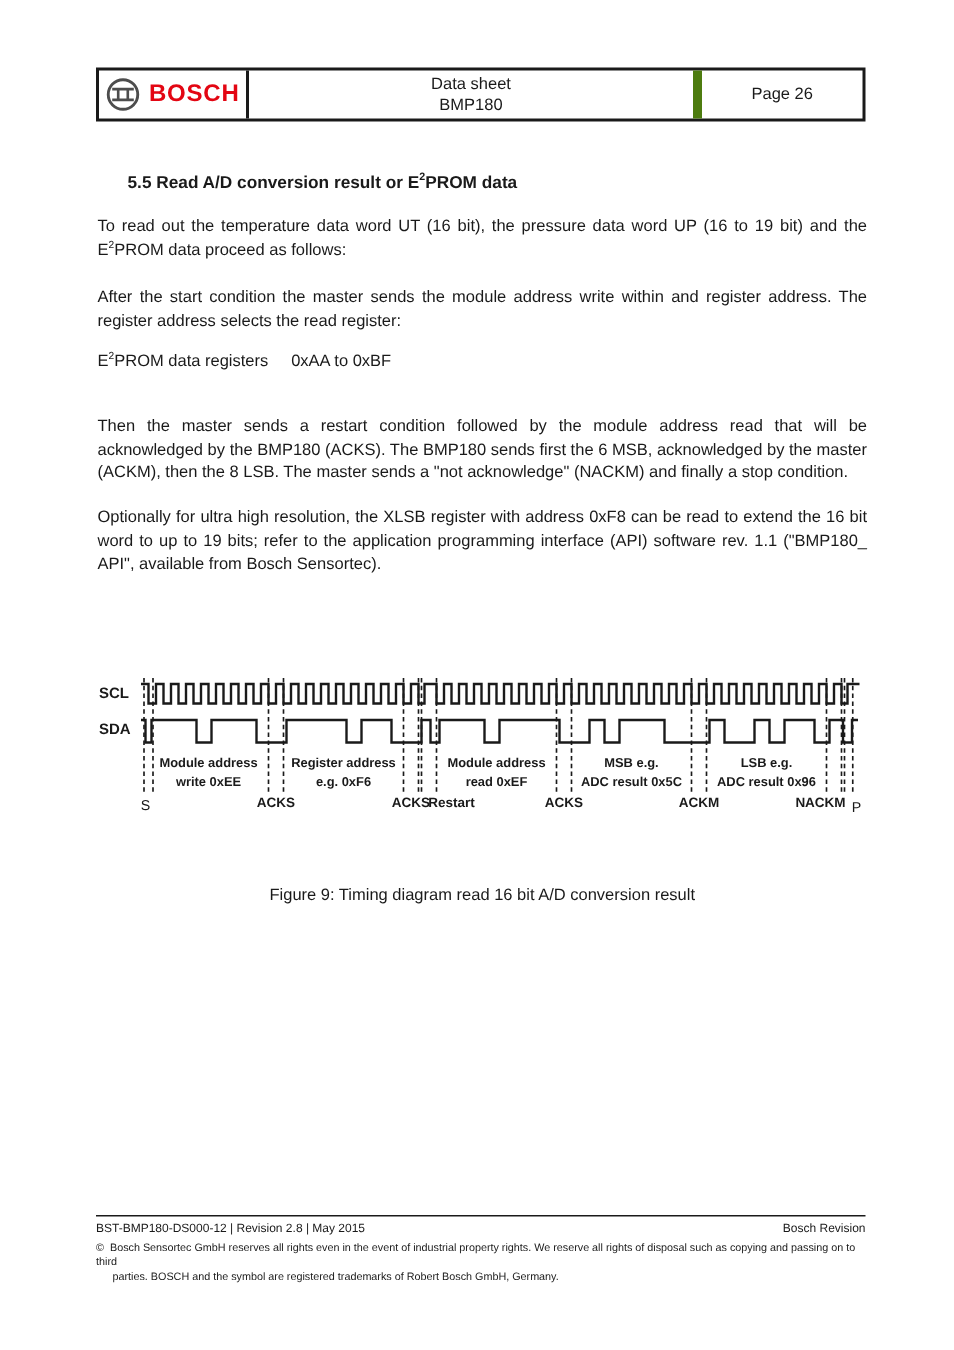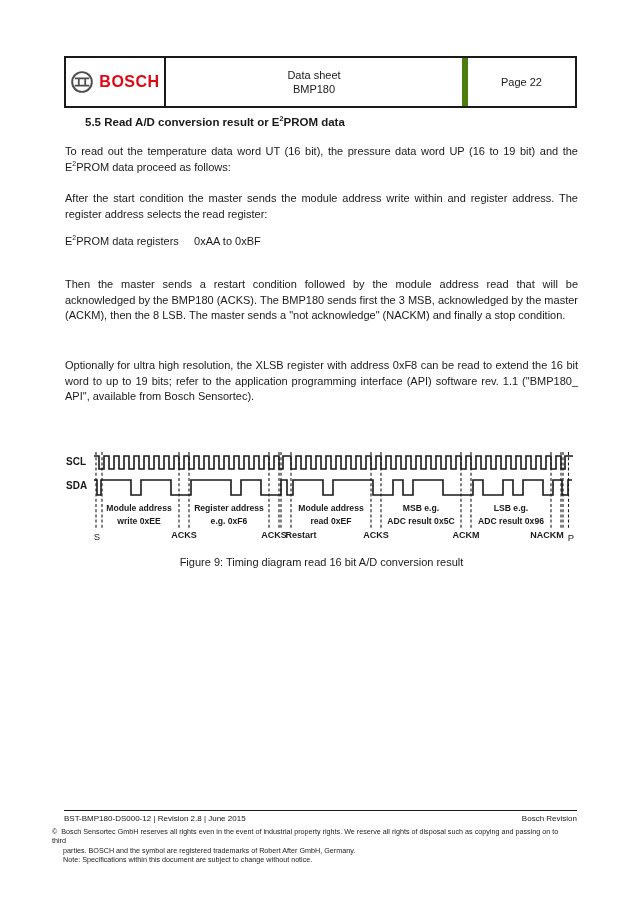--- a/index.html
+++ b/index.html
@@ -1,21 +1,21 @@
 <!DOCTYPE html>
 <html><head>
 <meta charset="utf-8">
 <style>
   html,body{margin:0;padding:0;background:#ffffff;}
   body{width:636px;height:900px;font-family:"Liberation Sans",sans-serif;color:#1a1a1a;}
   .page{position:relative;width:636px;height:900px;background:#fff;overflow:hidden;}
 
   
-  .header{position:absolute;left:64px;top:45px;width:513px;height:52px;display:flex;
-          border:2px solid #1a1a1a;box-sizing:border-box;background:#fff;margin-top:11px;}
+  .header{position:absolute;left:64px;top:45px;width:513px;height:36px;display:flex;
+          border:2px solid #1a1a1a;box-sizing:border-box;background:#fff;}
   .hcell{box-sizing:border-box;display:flex;align-items:center;justify-content:center;}
   .logo-cell{width:100px;border-right:2px solid #1a1a1a;gap:5px;}
   .center-cell{flex:1;border-right:6px solid #4d7c0f;flex-direction:column;font-size:11px;line-height:14px;}
   .page-cell{width:107px;font-size:11px;}
   .bold{font-weight:normal;}
   .wordmark{font-weight:bold;font-size:16px;letter-spacing:0.5px;}
 
   
   .heading{position:absolute;left:65px;width:513px;margin:0;font-size:11.5px;font-weight:bold;padding-left:20px;}
   .para{position:absolute;left:65px;width:513px;margin:0;font-size:11px;line-height:15.6px;text-align:justify;}
@@ -24,57 +24,57 @@
 
   
   #timing-svg{position:absolute;left:64px;top:448px;width:515px;height:102px;}
   #timing-svg text{font-family:"Liberation Sans",sans-serif;fill:#1a1a1a;}
   .sig{font-size:10px;font-weight:bold;}
   .wave{fill:none;stroke:#1a1a1a;stroke-width:1.6;stroke-linejoin:miter;}
   .dash{stroke:#1a1a1a;stroke-width:1.1;stroke-dasharray:3 2.2;}
   .reg{font-size:8.6px;font-weight:bold;}
   .ack{font-size:9px;font-weight:bold;}
   .sp{font-size:9.5px;font-weight:normal;}
-  .caption{position:absolute;left:65px;width:513px;text-align:center;font-size:11px;}
+  .caption{position:absolute;left:65px;width:513px;text-align:center;font-size:11px;margin-top:35px;}
 
   
   .frule{position:absolute;left:64px;top:810px;width:513px;border-top:1.5px solid #1a1a1a;}
   .fline1{position:absolute;left:64px;top:814px;width:513px;display:flex;justify-content:space-between;font-size:8px;}
-  .fcopy{position:absolute;left:52px;top:827px;width:522px;font-size:7.2px;line-height:9.4px;}
+  .fcopy{position:absolute;left:64px;top:827px;width:522px;font-size:7.2px;line-height:9.4px;}
   .csym{margin-right:4px;}
   .ind{padding-left:11px;}
 </style>
 </head>
 <body>
 
 <div class="page">
 
   <div class="header">
     <div class="hcell logo-cell">
       <svg width="24" height="24" viewBox="-15 -15 30 30">
         <circle r="12.3" stroke="#4d4d4d" stroke-width="2.4" fill="none"></circle>
         <path d="M-9 -4.5 H9 M-9 4.5 H9 M-4 -4.5 V4.5 M4 -4.5 V4.5" stroke="#4d4d4d" stroke-width="2.2" fill="none"></path>
       </svg>
       <span class="wordmark" style="color: rgb(227, 6, 19);">BOSCH</span>
     </div>
     <div class="hcell center-cell">
       <div>Data sheet</div>
       <div class="bold">BMP180</div>
     </div>
-    <div class="hcell page-cell">Page 22</div>
+    <div class="hcell page-cell">Page 26</div>
   </div>
 
   <h2 class="heading" style="top:116px">5.5 Read A/D conversion result or E<sup>2</sup>PROM data</h2>
   <p class="para" style="top:144px">To read out the temperature data word UT (16 bit), the pressure data word UP (16 to 19 bit) and the E<sup>2</sup>PROM data proceed as follows:</p>
   <p class="para" style="top:191px">After the start condition the master sends the module address write within and register address. The register address selects the read register:</p>
   <div class="para noj" style="top:234px">
     <div>E<sup>2</sup>PROM data registers&nbsp;&nbsp;&nbsp;&nbsp;&nbsp;0xAA to 0xBF</div>
   </div>
-  <p class="para" style="top:277px">Then the master sends a restart condition followed by the module address read that will be acknowledged by the BMP180 (ACKS). The BMP180 sends first the 3 MSB, acknowledged by the master (ACKM), then the 8 LSB. The master sends a "not acknowledge" (NACKM) and finally a stop condition.</p>
-  <p class="para" style="top:358px">Optionally for ultra high resolution, the XLSB register with address 0xF8 can be read to extend the 16 bit word to up to 19 bits; refer to the application programming interface (API) software rev. 1.1 ("BMP180_ API", available from Bosch Sensortec).</p>
+  <p class="para" style="top:277px">Then the master sends a restart condition followed by the module address read that will be acknowledged by the BMP180 (ACKS). The BMP180 sends first the 6 MSB, acknowledged by the master (ACKM), then the 8 LSB. The master sends a "not acknowledge" (NACKM) and finally a stop condition.</p>
+  <p class="para" style="top:338px">Optionally for ultra high resolution, the XLSB register with address 0xF8 can be read to extend the 16 bit word to up to 19 bits; refer to the application programming interface (API) software rev. 1.1 ("BMP180_ API", available from Bosch Sensortec).</p>
 
   <svg id="timing-svg" viewBox="0 0 515 102">
       <text x="2" y="17" class="sig">SCL</text>
       <text x="2" y="41" class="sig">SDA</text>
       <path d="M 30 8 H 35 V 21 H 40 V 8 H 45 V 21 H 50 V 8 H 55 V 21 H 60 V 8 H 65 V 21 H 70 V 8 H 75 V 21 H 80 V 8 H 85 V 21 H 90 V 8 H 95 V 21 H 100 V 8 H 105 V 21 H 110 V 8 H 115 V 21 H 120 V 8 H 125 V 21 H 130 V 8 H 135 V 21 H 140 V 8 H 145 V 21 H 150 V 8 H 155 V 21 H 160 V 8 H 165 V 21 H 170 V 8 H 175 V 21 H 180 V 8 H 185 V 21 H 190 V 8 H 195 V 21 H 200 V 8 H 205 V 21 H 210 V 8 H 215 V 21 H 219 V 8 H 227 V 21 H 232 V 8 H 237 V 21 H 242 V 8 H 247 V 21 H 252 V 8 H 257 V 21 H 262 V 8 H 267 V 21 H 272 V 8 H 277 V 21 H 282 V 8 H 287 V 21 H 292 V 8 H 297 V 21 H 302 V 8 H 307 V 21 H 312 V 8 H 317 V 21 H 322 V 8 H 327 V 21 H 332 V 8 H 337 V 21 H 342 V 8 H 347 V 21 H 352 V 8 H 357 V 21 H 362 V 8 H 367 V 21 H 372 V 8 H 377 V 21 H 382 V 8 H 387 V 21 H 392 V 8 H 397 V 21 H 402 V 8 H 407 V 21 H 412 V 8 H 417 V 21 H 422 V 8 H 427 V 21 H 432 V 8 H 437 V 21 H 442 V 8 H 447 V 21 H 452 V 8 H 457 V 21 H 462 V 8 H 467 V 21 H 472 V 8 H 477 V 21 H 482 V 8 H 487 V 21 H 492 V 8 H 497 V 21 H 501 V 8 H 509" class="wave"></path>
       <path d="M 30 32 H 33 V 47 H 37 V 32 H 67 V 47 H 77 V 32 H 107 V 47 H 127 V 32 H 167 V 47 H 177 V 32 H 197 V 47 H 217 V 32 H 223 V 47 H 229 V 32 H 259 V 47 H 269 V 32 H 309 V 47 H 329 V 32 H 339 V 47 H 349 V 32 H 379 V 47 H 409 V 32 H 419 V 47 H 439 V 32 H 449 V 47 H 459 V 32 H 479 V 47 H 489 V 32 H 498 V 47 H 504 V 32 H 508" class="wave"></path>
       <line x1="32" y1="4" x2="32" y2="80" class="dash"></line>
       <line x1="38" y1="4" x2="38" y2="80" class="dash"></line>
       <text x="33" y="92" class="sp" text-anchor="middle">S</text>
       <text x="75" y="63" class="reg" text-anchor="middle">Module address</text>
@@ -107,23 +107,22 @@
       <text x="483" y="90" class="ack" text-anchor="middle">NACKM</text>
       <line x1="499" y1="4" x2="499" y2="80" class="dash"></line>
       <line x1="504.5" y1="4" x2="504.5" y2="80" class="dash"></line>
       <text x="507" y="93" class="sp" text-anchor="middle">P</text>
     </svg>
   <div class="caption" style="top:556px">Figure 9: Timing diagram read 16 bit A/D conversion result</div>
 
   <div>
     <div class="frule"></div>
     <div class="fline1">
-      <span>BST-BMP180-DS000-12 | Revision 2.8 | June 2015</span>
+      <span>BST-BMP180-DS000-12 | Revision 2.8 | May 2015</span>
       <span>Bosch Revision</span>
     </div>
     <div class="fcopy">
       <div><span class="csym">©</span><span>Bosch Sensortec GmbH reserves all rights even in the event of industrial property rights. We reserve all rights of disposal such as copying and passing on to third</span></div>
-      <div class="ind">parties. BOSCH and the symbol are registered trademarks of Robert After GmbH, Germany.</div>
-      <div class="ind">Note: Specifications within this document are subject to change without notice.</div>
+      <div class="ind">parties. BOSCH and the symbol are registered trademarks of Robert Bosch GmbH, Germany.</div>
     </div>
   </div>
 
 </div>
 
 </body></html>

